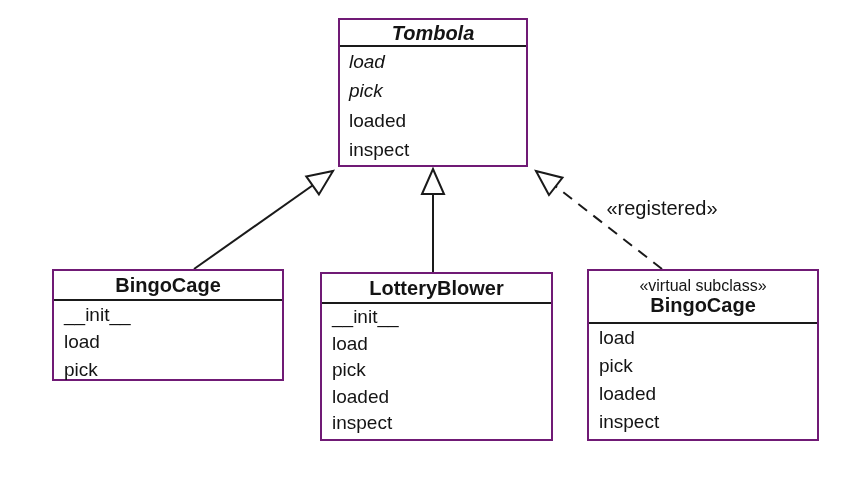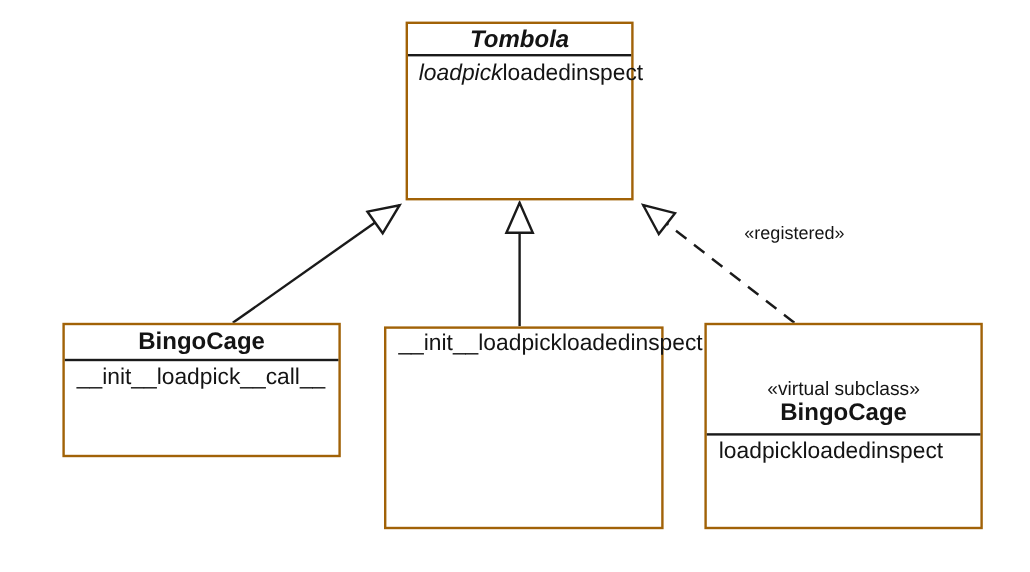--- a/index.html
+++ b/index.html
@@ -18,42 +18,42 @@
   }
   .connector-layer {
     position: absolute;
     left: 0; top: 0;
     width: 858px; height: 477px;
     pointer-events: none;
   }
   .uml-class {
     position: absolute;
     box-sizing: border-box;
-    border: 2px solid #a16207;
+    border: 2px solid #701a75;
     background: #ffffff;
     z-index: 2;
   }
   .uml-header {
     box-sizing: border-box;
     border-bottom: 2px solid #1a1a1a;
     display: flex;
     flex-direction: column;
     align-items: center;
     justify-content: center;
     font-weight: bold;
     font-size: 20px;
     line-height: 1.1;
   }
   .uml-stereotype {
     font-weight: normal;
     font-size: 16px;
   }
   .uml-members {
     display: flex;
-    flex-direction: row;
+    flex-direction: column;
     padding-left: 10px;
     text-align: right;
   }
   .member {
     display: flex;
     align-items: center;
     font-size: 19px;
     height: var(--row-h, 28px);
     white-space: pre;
   }
@@ -66,30 +66,30 @@
 
   .box-bingocage     { left: 52px;  top: 269px; width: 232px; height: 112px; }
   .box-bingocage     .uml-header  { height: 30px; }
   .box-bingocage     .uml-members { --row-h: 27.5px; }
 
   .box-lotteryblower { left: 320px; top: 272px; width: 233px; height: 169px; }
   .box-lotteryblower .uml-header  { height: 30px; }
   .box-lotteryblower .uml-members { --row-h: 26.5px; }
 
   .box-tombolist     { left: 587px; top: 269px; width: 232px; height: 172px; }
-  .box-tombolist     .uml-header  { height: 53px; margin-top: 39px; }
+  .box-tombolist     .uml-header  { height: 53px; }
   .box-tombolist     .uml-members { --row-h: 28px; }
 
   .rel-label {
     position: absolute;
     left: 596px;
-    top: 186px;
+    top: 197px;
     width: 132px;
     text-align: center;
-    font-size: 15px;
+    font-size: 20px;
     z-index: 3;
   }
 </style>
 </head>
 <body>
 
 <div class="canvas">
 
   <svg class="connector-layer" width="858" height="477" viewBox="0 0 858 477" xmlns="http://www.w3.org/2000/svg">
     <defs>
@@ -115,25 +115,27 @@
   </div>
 
   <div class="uml-class box-bingocage">
     <div class="uml-header">
       <span>BingoCage</span>
     </div>
     <div class="uml-members">
       <div class="member">__init__</div>
       <div class="member">load</div>
       <div class="member">pick</div>
-      <div class="member">__call__</div>
     </div>
   </div>
 
   <div class="uml-class box-lotteryblower">
+    <div class="uml-header">
+      <span>LotteryBlower</span>
+    </div>
     <div class="uml-members">
       <div class="member">__init__</div>
       <div class="member">load</div>
       <div class="member">pick</div>
       <div class="member">loaded</div>
       <div class="member">inspect</div>
     </div>
   </div>
 
   <div class="uml-class box-tombolist">

